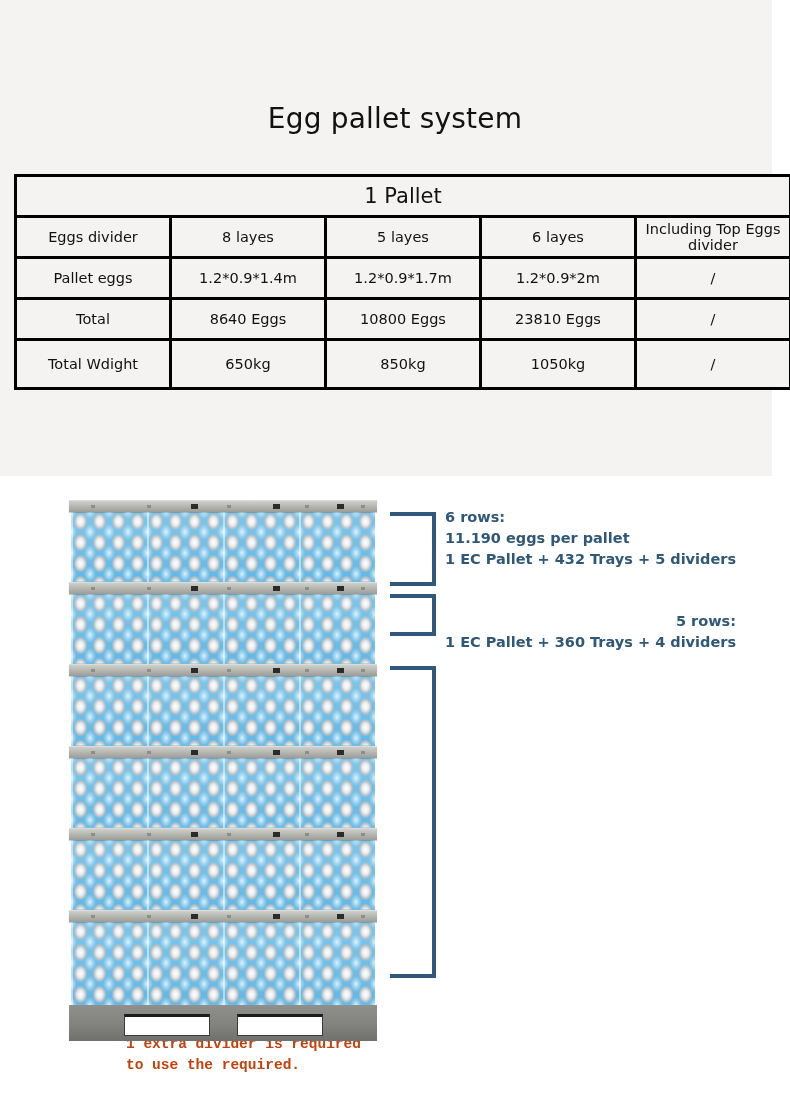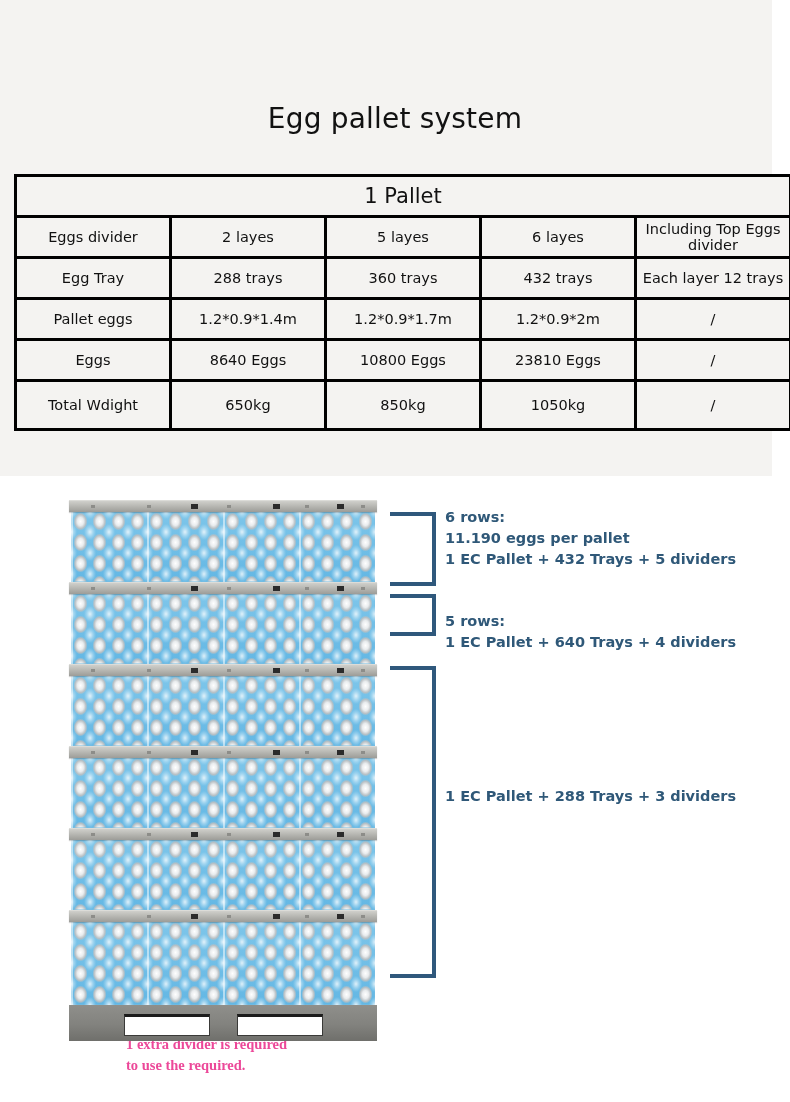--- a/index.html
+++ b/index.html
@@ -110,59 +110,52 @@
     position:absolute;
     color:#2f5878;
     font-size:14.5px;
     line-height:21px;
     font-weight:bold;
     font-family:"DejaVu Sans","Liberation Sans",sans-serif;
     white-space:nowrap;
   }
   #footnote{
     position:absolute;left:118px;top:558px;
-    color:#ec4899;font-size:14.5px;line-height:21px;font-weight:bold;
-    font-family:Liberation Serif, serif;
+    color:#c2410c;font-size:14.5px;line-height:21px;font-weight:bold;
+    font-family:Liberation Mono, monospace;
   }
 </style>
 </head>
 <body>
 
 <div id="top-panel"></div>
 
 <div id="page-title">Egg pallet system</div>
 
 <table id="spec-table">
   <tbody>
       <tr>
     <td class="pallet-head" colspan="5">1 Pallet</td>
   </tr>
   <tr>
     <td class="c0">Eggs divider</td>
-    <td class="c1">2 layes</td>
+    <td class="c1">8 layes</td>
     <td class="c2">5 layes</td>
     <td class="c3">6 layes</td>
     <td class="c4">Including Top Eggs divider</td>
-  </tr>
-  <tr>
-    <td class="c0">Egg Tray</td>
-    <td class="c1">288 trays</td>
-    <td class="c2">360 trays</td>
-    <td class="c3">432 trays</td>
-    <td class="c4">Each layer 12 trays</td>
   </tr>
   <tr>
     <td class="c0">Pallet eggs</td>
     <td class="c1">1.2*0.9*1.4m</td>
     <td class="c2">1.2*0.9*1.7m</td>
     <td class="c3">1.2*0.9*2m</td>
     <td class="c4">/</td>
   </tr>
   <tr>
-    <td class="c0">Eggs</td>
+    <td class="c0">Total</td>
     <td class="c1">8640 Eggs</td>
     <td class="c2">10800 Eggs</td>
     <td class="c3">23810 Eggs</td>
     <td class="c4">/</td>
   </tr>
   <tr>
     <td class="c0 r-last">Total Wdight</td>
     <td class="c1 r-last">650kg</td>
     <td class="c2 r-last">850kg</td>
     <td class="c3 r-last">1050kg</td>
@@ -254,28 +247,27 @@
   </div>
 
   <div class="bracket" style="left:382px;top:36px;width:46px;height:74px;"></div>
   <div class="ann" style="left:437px;top:31px;">
     <div>6 rows:</div>
     <div>11.190 eggs per pallet</div>
     <div>1 EC Pallet + 432 Trays + 5 dividers</div>
   </div>
 
   <div class="bracket" style="left:382px;top:118px;width:46px;height:42px;"></div>
-  <div class="ann" style="left:437px;top:135px;">
+  <div class="ann" style="left:437px;top:135px;text-align:right;">
     <div>5 rows:</div>
-    <div>1 EC Pallet + 640 Trays + 4 dividers</div>
+    <div>1 EC Pallet + 360 Trays + 4 dividers</div>
   </div>
 
   <div class="bracket" style="left:382px;top:190px;width:46px;height:312px;"></div>
   <div class="ann" style="left:437px;top:310px;">
-    <div>1 EC Pallet + 288 Trays + 3 dividers</div>
   </div>
 
   <div id="footnote">
     <div>1 extra divider is required</div>
     <div>to use the required.</div>
   </div>
 
 </div>
 
 </body></html>

